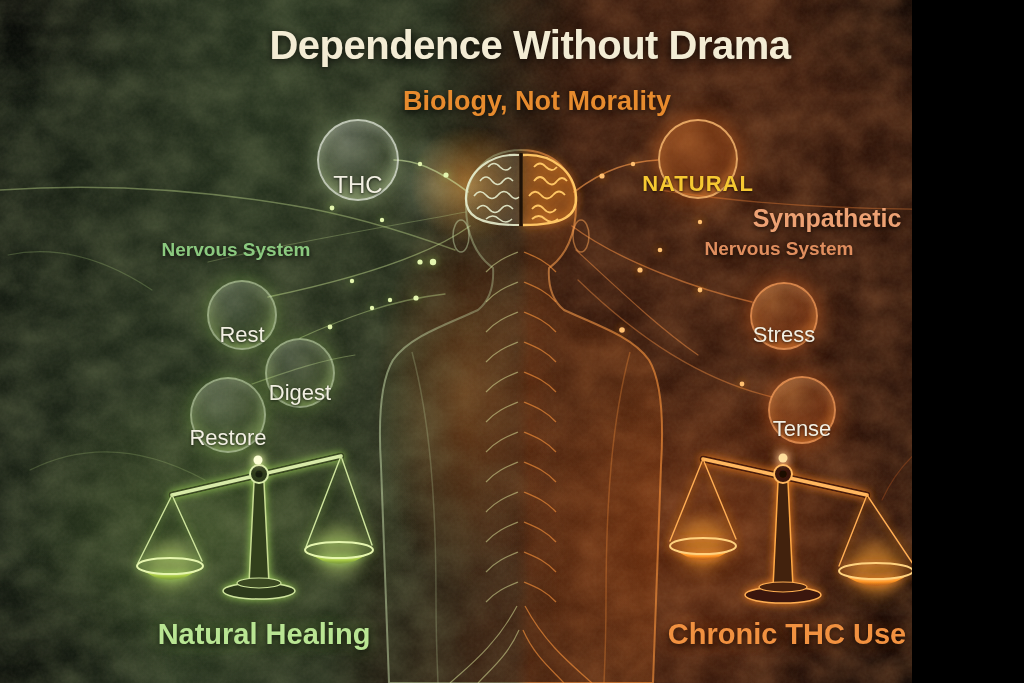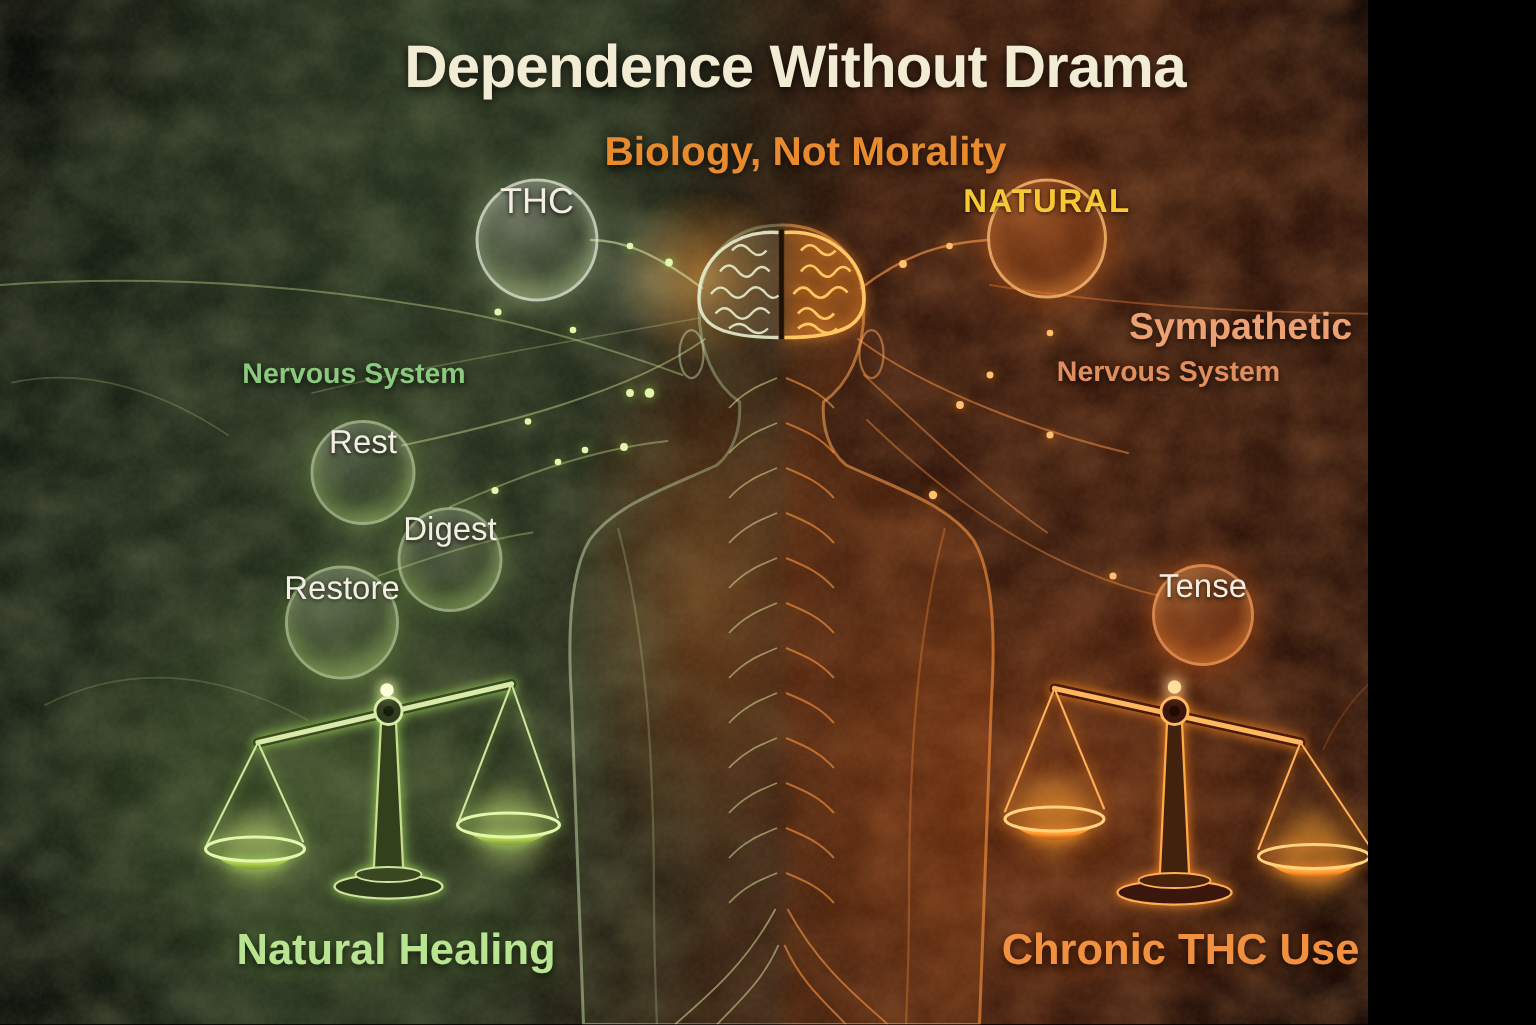--- a/index.html
+++ b/index.html
@@ -21,21 +21,21 @@
   svg.art{position:absolute;left:0;top:0;}
   .lbl{position:absolute;transform:translate(-50%,-50%);white-space:nowrap;line-height:1.05;text-align:center;}
   .title{font-size:40px;font-weight:bold;color:#f3ecd4;letter-spacing:-.5px;text-shadow:0 2px 8px rgba(0,0,0,.85);}
   .subtitle{font-size:27px;font-weight:bold;color:#e78b2e;text-shadow:0 2px 6px rgba(0,0,0,.8);}
   .h-left1{font-size:25px;font-weight:bold;color:#a6d89e;text-shadow:0 2px 5px rgba(0,0,0,.75);}
   .h-left2{font-size:19px;font-weight:bold;color:#8bc97f;text-shadow:0 2px 5px rgba(0,0,0,.75);}
   .h-right1{font-size:25px;font-weight:bold;color:#eda173;text-shadow:0 2px 5px rgba(0,0,0,.75);}
   .h-right2{font-size:19px;font-weight:bold;color:#e08e5e;text-shadow:0 2px 5px rgba(0,0,0,.75);}
   .cap-left{font-size:29px;font-weight:bold;color:#b9e593;text-shadow:0 2px 6px rgba(0,0,0,.8),0 0 14px rgba(120,200,70,.35);}
   .cap-right{font-size:29px;font-weight:bold;color:#f19140;text-shadow:0 2px 6px rgba(0,0,0,.8),0 0 14px rgba(255,110,30,.35);}
-  .bubble{position:absolute;border-radius:50%;display:flex;align-items:flex-start;justify-content:center;}
+  .bubble{position:absolute;border-radius:50%;display:flex;align-items:flex-end;justify-content:center;}
   .bubble span{color:#f2efe2;text-shadow:0 1px 3px rgba(0,0,0,.7);}
   .b-green{
     background:radial-gradient(circle at 35% 28%, rgba(225,240,205,.22), rgba(150,180,110,.12) 55%, rgba(175,215,115,.30) 100%);
     border:2px solid rgba(212,232,184,.55);
     box-shadow:0 0 18px rgba(165,225,95,.35), inset 0 -8px 16px rgba(195,240,125,.3), inset 0 6px 10px rgba(255,255,255,.12);
   }
   .b-thc{
     background:radial-gradient(circle at 35% 28%, rgba(240,246,232,.28), rgba(180,200,160,.14) 55%, rgba(205,230,175,.30) 100%);
     border:2px solid rgba(238,244,228,.7);
     box-shadow:0 0 20px rgba(210,240,170,.4), inset 0 -8px 16px rgba(220,245,170,.3), inset 0 6px 10px rgba(255,255,255,.18);
@@ -315,20 +315,23 @@
   <div class="bubble b-green" style="left:207px;top:280px;width:66px;height:66px;">
     <span class="b-txt-md">Rest</span>
   </div>
   <div class="bubble b-green" style="left:265px;top:338px;width:66px;height:66px;">
     <span class="b-txt-md">Digest</span>
   </div>
   <div class="bubble b-green" style="left:190px;top:377px;width:72px;height:72px;">
     <span class="b-txt-md">Restore</span>
   </div>
 
+  <div class="bubble b-orange" style="left:750px;top:282px;width:64px;height:64px;">
+    <span class="b-txt-md">Stress</span>
+  </div>
   <div class="bubble b-orange" style="left:768px;top:376px;width:64px;height:64px;">
     <span class="b-txt-md">Tense</span>
   </div>
 
   <div class="lbl cap-left" style="left:264px;top:634px;">Natural Healing</div>
   <div class="lbl cap-right" style="left:787px;top:634px;">Chronic THC Use</div>
 
 </div>
 
 </body></html>

